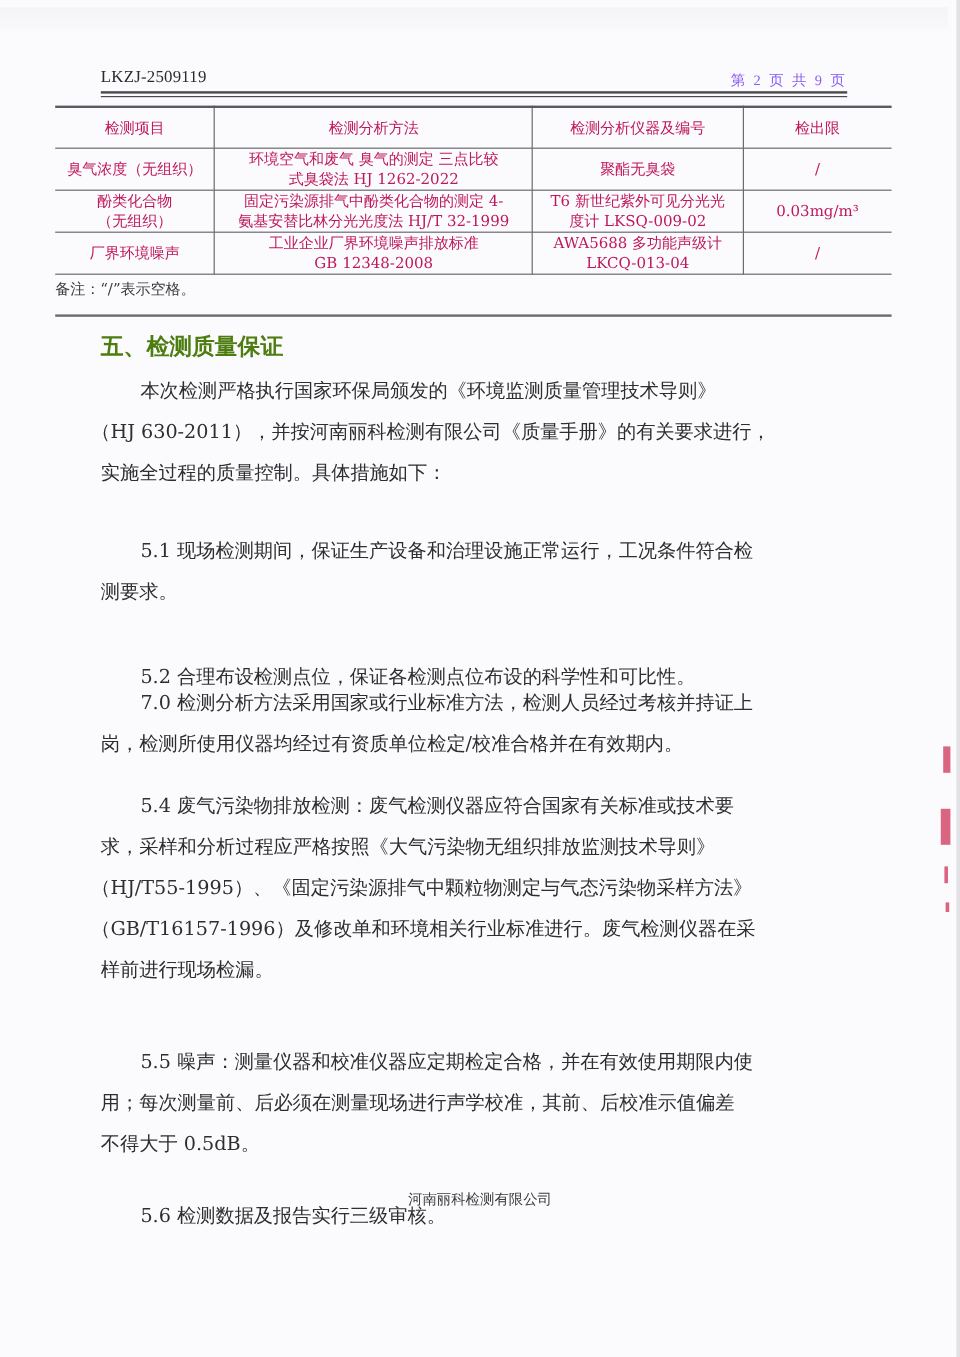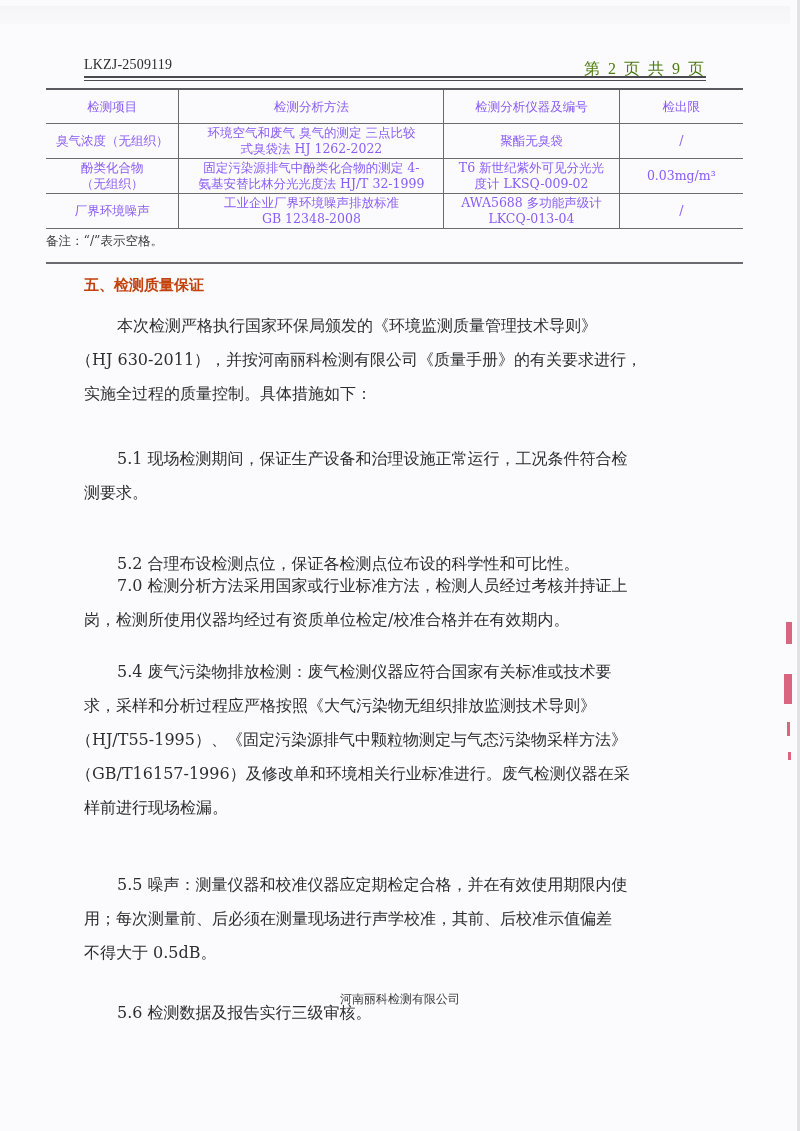--- a/index.html
+++ b/index.html
@@ -18,56 +18,56 @@
     opacity: .7;
   }
   .header {
     position: absolute; left: 84px; top: 55px; width: 622px; height: 22px;
   }
   .report-no {
     position: absolute; left: 0; top: 2px; font-family: "Liberation Serif", serif;
     font-size: 14px; letter-spacing: 0.2px; color: #2b2b30;
   }
   .page-no {
-    position: absolute; right: 0; top: 4px; font-size: 16px; color: #4d7c0f;
+    position: absolute; right: 0; top: 4px; font-size: 12px; color: #8b5cf6;
     font-family: "Liberation Serif", serif; letter-spacing: 2px;
   }
   .header-rule {
     position: absolute; left: 84px; top: 76px; width: 622px; height: 0;
     border-top: 2px solid #4a4a50; 
   }
   .header-rule2 {
     position: absolute; left: 84px; top: 80px; width: 622px; height: 0;
     border-top: 1px solid #4a4a50;
   }
   table.methods {
     position: absolute; left: 46px; top: 88px; width: 697px;
     border-collapse: collapse;
-    font-family: "DejaVu Serif", serif; font-size: 12.5px; color: #8b5cf6;
+    font-family: "DejaVu Serif", serif; font-size: 12.5px; color: #be185d;
   }
   table.methods th, table.methods td {
     border-left: 1px solid #6a6a70; border-right: 1px solid #6a6a70;
     border-bottom: 1px solid #6a6a70;
     text-align: center; vertical-align: middle; padding: 0 4px; line-height: 16px;
     font-weight: normal;
   }
   table.methods th:first-child, table.methods td:first-child { border-left: none; }
   table.methods th:last-child, table.methods td:last-child { border-right: none; }
   table.methods thead tr { border-top: 2px solid #5a5a60; }
   table.methods thead th { height: 33px; }
   table.methods tbody td { height: 34px; }
   .col1 { width: 132px; } .col2 { width: 272px; } .col3 { width: 174px; } .col4 { width: 119px; }
   .note {
     position: absolute; left: 46px; top: 233px; font-size: 12.5px; color: #3a3a3e;
   }
   .section-rule {
     position: absolute; left: 46px; top: 262px; width: 697px; border-top: 2px solid #6a6a70;
   }
   .section-title {
-    position: absolute; left: 84px; top: 276px; font-size: 15px; font-weight: bold; color: #c2410c;
+    position: absolute; left: 84px; top: 276px; font-size: 19px; font-weight: bold; color: #4d7c0f;
   }
   .para {
     position: absolute; left: 84px; width: 622px; font-size: 16px; line-height: 34px;
     color: #2e2e32;
   }
   .para .line { display: block; white-space: nowrap; }
   .indent { padding-left: 33px; }
   .footer {
     position: absolute; left: 0; width: 800px; top: 991px; text-align: center;
     font-size: 12px; color: #3a3a3e;

